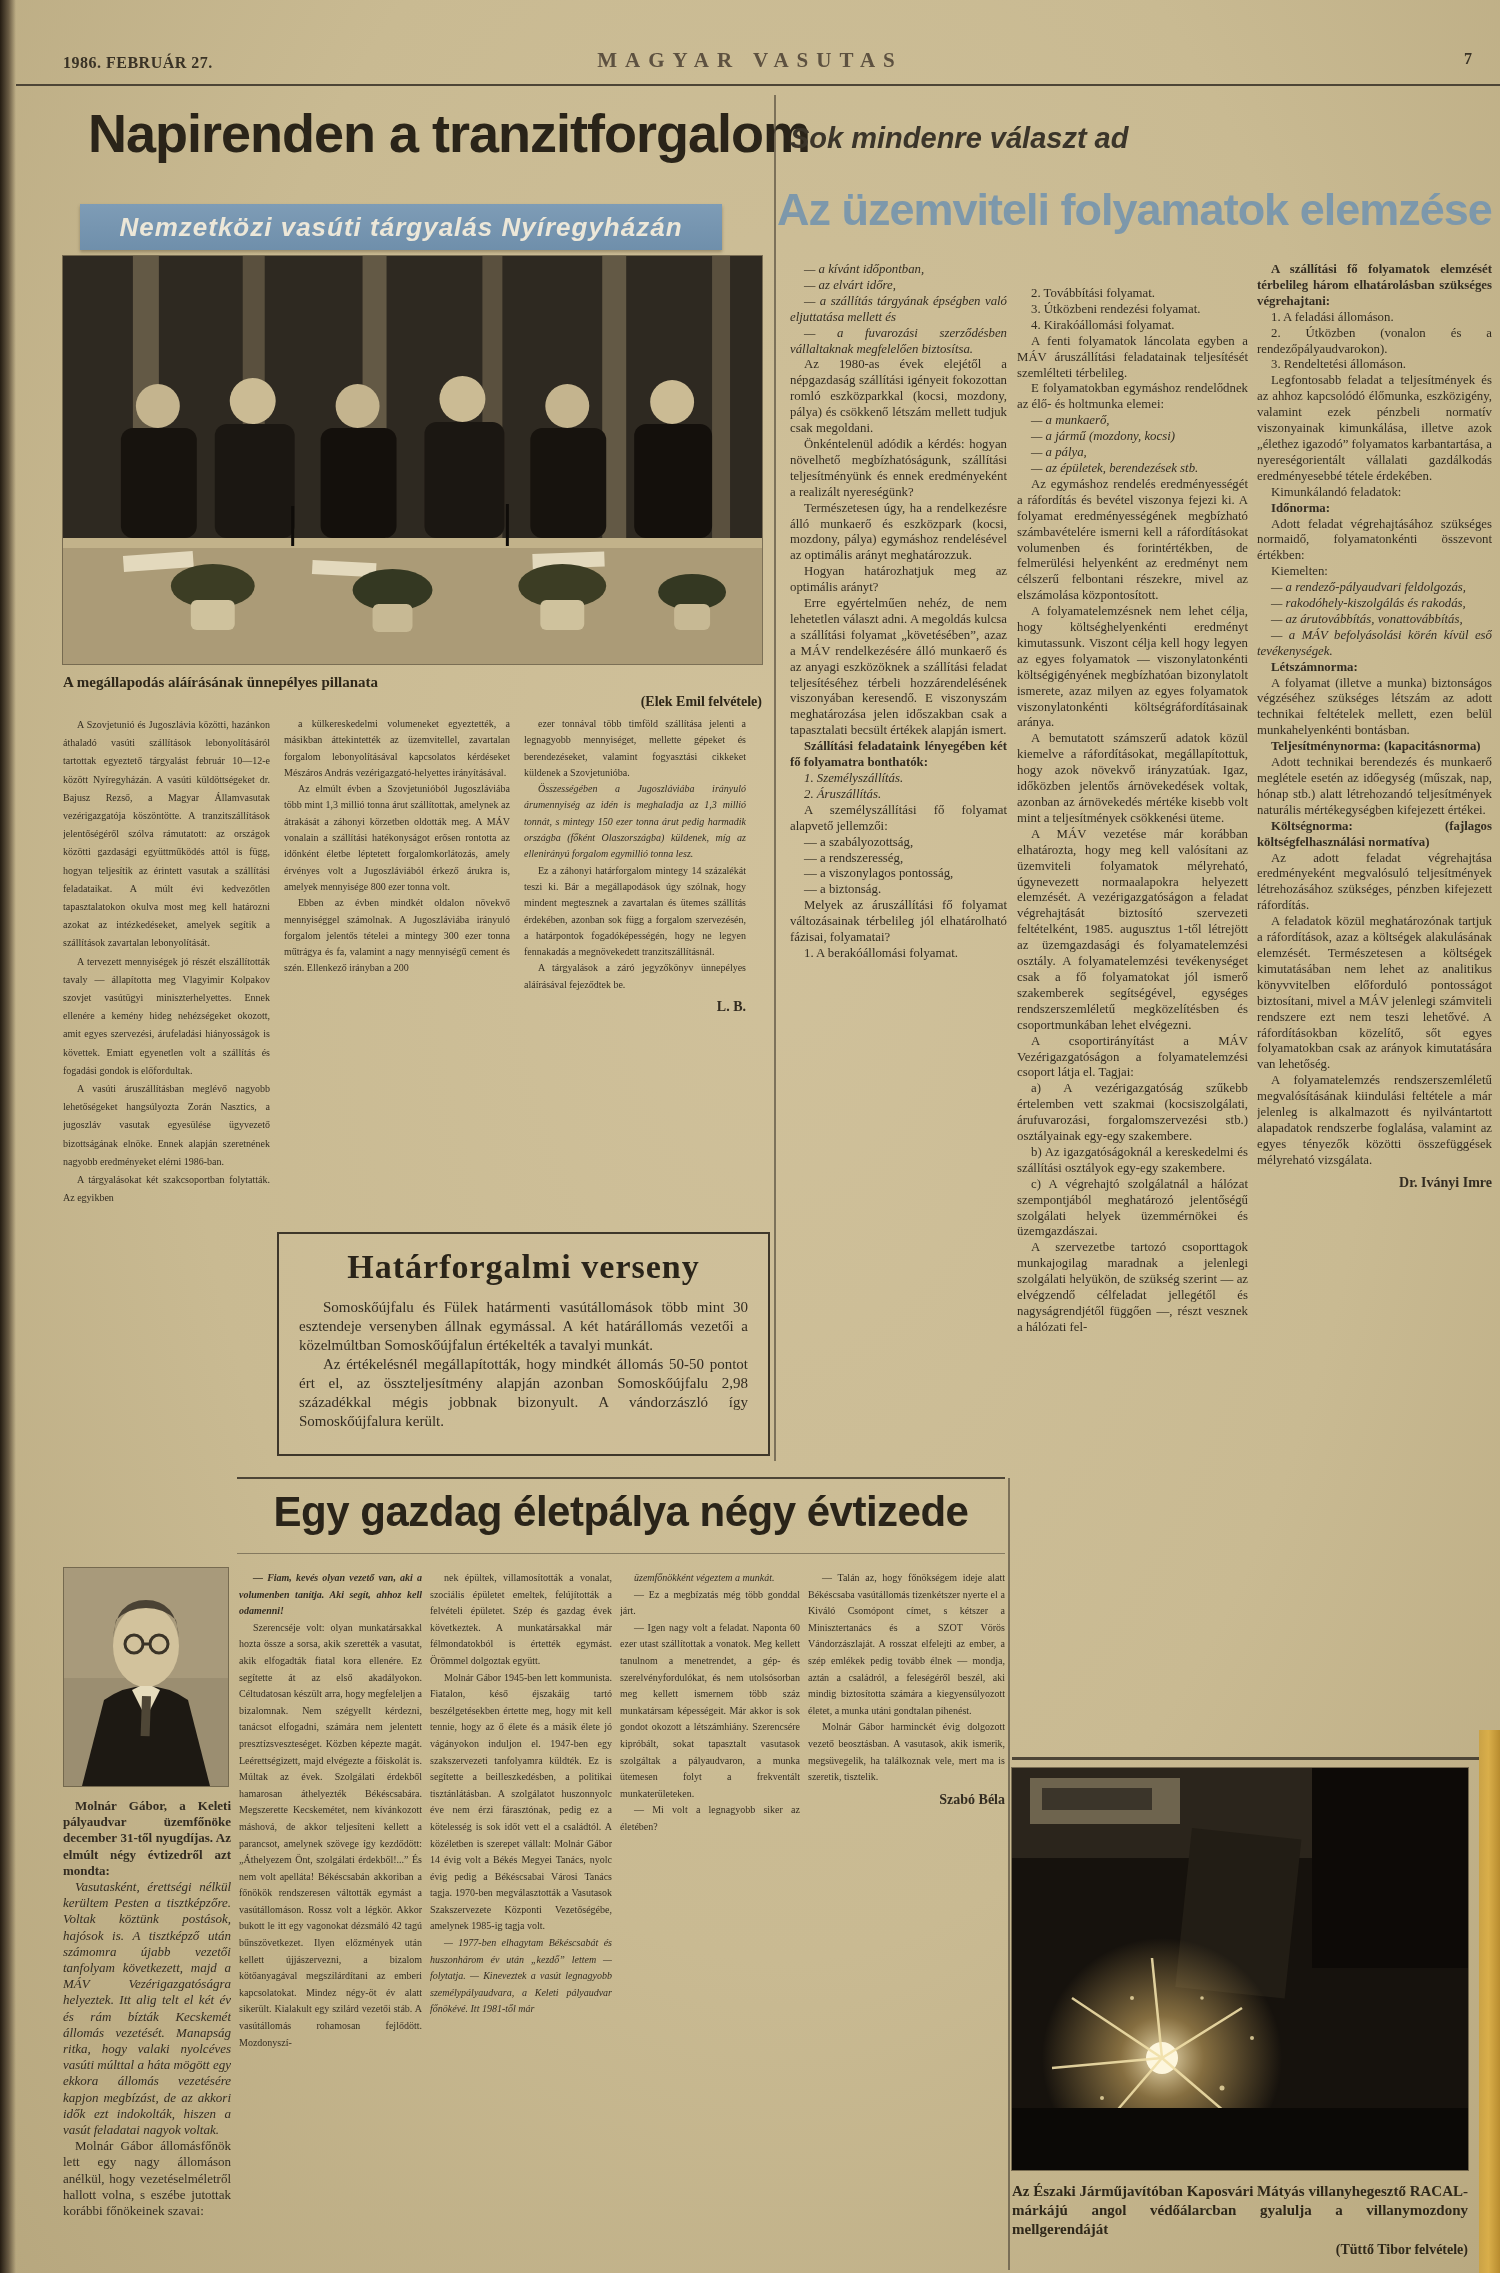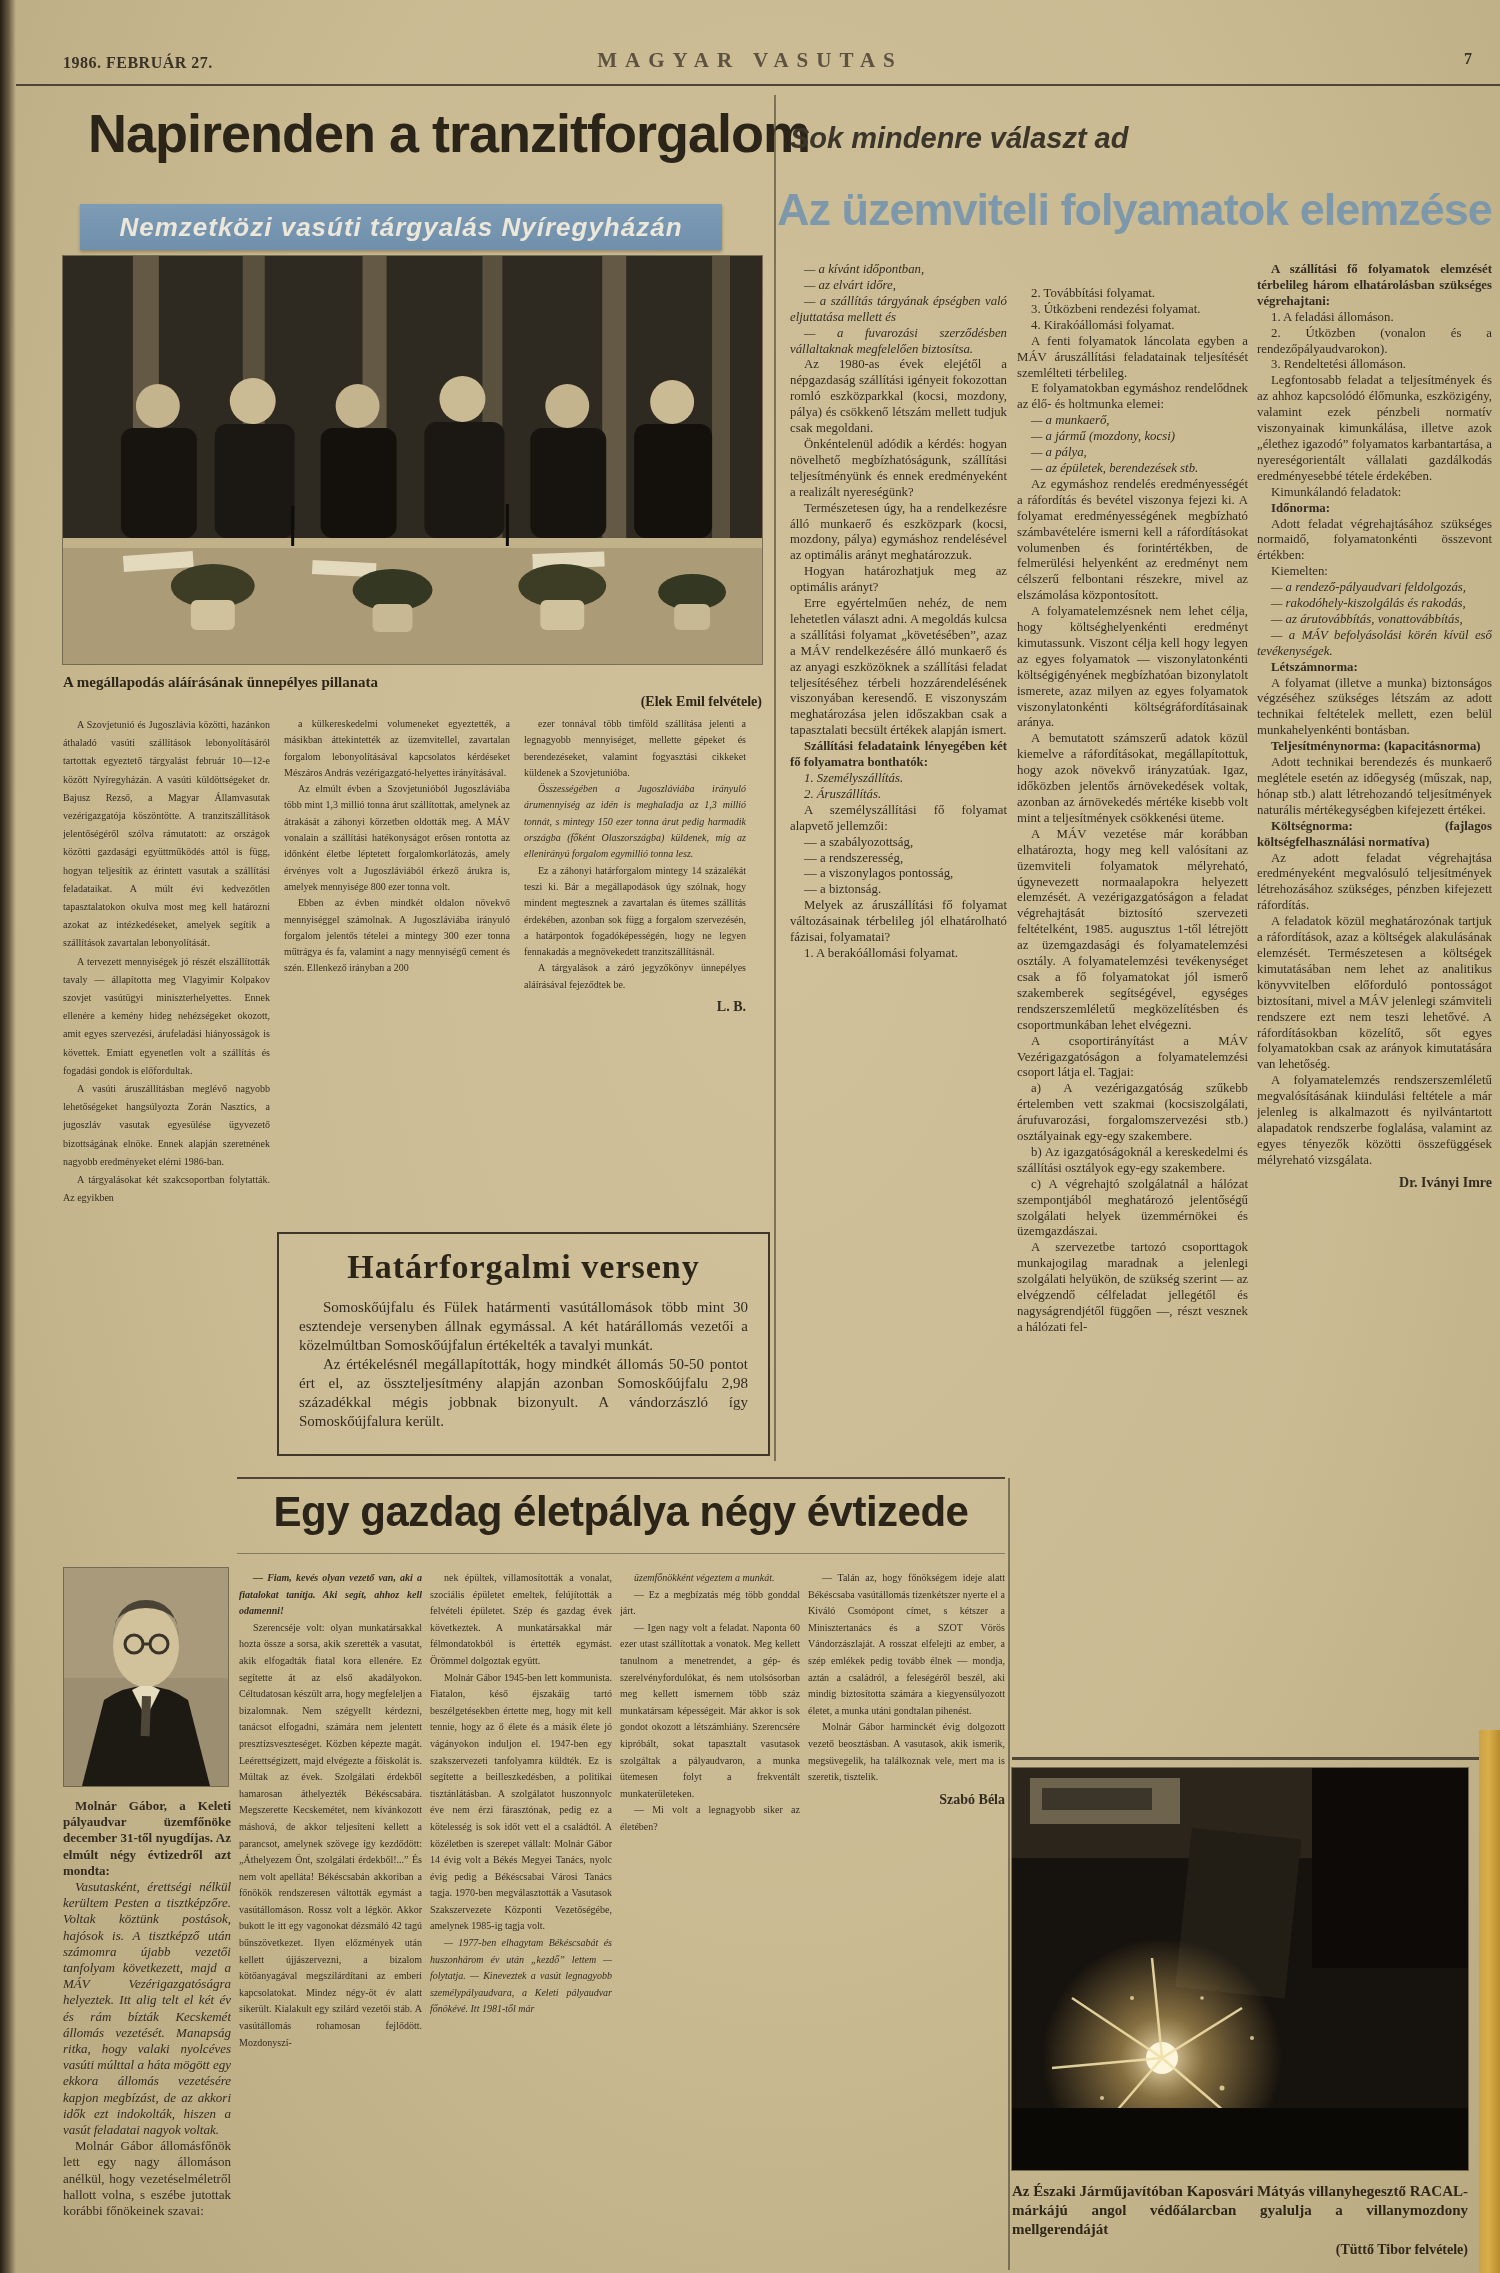--- a/index.html
+++ b/index.html
@@ -294,21 +294,21 @@
   </svg>
 </div>
 
 <div class="abs bio" style="left:63px;top:1798px;width:168px;height:470px;overflow:hidden;">
     <p class="b">Molnár Gábor, a Keleti pályaudvar üzemfőnöke december 31-től nyugdíjas. Az elmúlt négy évtizedről azt mondta:</p>
     <p class="i">Vasutasként, érettségi nélkül kerültem Pesten a tisztképzőre. Voltak köztünk postások, hajósok is. A tisztképző után számomra újabb vezetői tanfolyam következett, majd a MÁV Vezérigazgatóságra helyeztek. Itt alig telt el két év és rám bízták Kecskemét állomás vezetését. Manapság ritka, hogy valaki nyolcéves vasúti múlttal a háta mögött egy ekkora állomás vezetésére kapjon megbízást, de az akkori idők ezt indokolták, hiszen a vasút feladatai nagyok voltak.</p>
     <p>Molnár Gábor állomásfőnök lett egy nagy állomáson anélkül, hogy vezetéselméletről hallott volna, s eszébe jutottak korábbi főnökeinek szavai:</p>
   </div>
 
 <div class="abs cols" style="left:239px;top:1570px;width:183px;height:700px;overflow:hidden;line-height:16.6px;">
-    <p class="bi">— Fiam, kevés olyan vezető van, aki a fiatalokat tanítja. Aki segít, ahhoz kell odamenni!</p>
+    <p class="bi">— Fiam, kevés olyan vezető van, aki a volumenben tanítja. Aki segít, ahhoz kell odamenni!</p>
     <p>Szerencséje volt: olyan munkatársakkal hozta össze a sorsa, akik szerették a vasutat, akik elfogadták fiatal kora ellenére. Ez segítette át az első akadályokon. Céltudatosan készült arra, hogy megfeleljen a bizalomnak. Nem szégyellt kérdezni, tanácsot elfogadni, számára nem jelentett presztízsveszteséget. Közben képezte magát. Leérettségizett, majd elvégezte a főiskolát is. Múltak az évek. Szolgálati érdekből hamarosan áthelyezték Békéscsabára. Megszerette Kecskemétet, nem kívánkozott máshová, de akkor teljesíteni kellett a parancsot, amelynek szövege így kezdődött: „Áthelyezem Önt, szolgálati érdekből!...” És nem volt apelláta! Békéscsabán akkoriban a főnökök rendszeresen váltották egymást a vasútállomáson. Rossz volt a légkör. Akkor bukott le itt egy vagonokat dézsmáló 42 tagú bűnszövetkezet. Ilyen előzmények után kellett újjászervezni, a bizalom kötőanyagával megszilárdítani az emberi kapcsolatokat. Mindez négy-öt év alatt sikerült. Kialakult egy szilárd vezetői stáb. A vasútállomás rohamosan fejlődött. Mozdonyszí-</p>
   </div>
 <div class="abs cols" style="left:430px;top:1570px;width:182px;height:700px;overflow:hidden;line-height:16.6px;">
     <p>nek épültek, villamosították a vonalat, szociális épületet emeltek, felújították a felvételi épületet. Szép és gazdag évek következtek. A munkatársakkal már félmondatokból is értették egymást. Örömmel dolgoztak együtt.</p>
     <p>Molnár Gábor 1945-ben lett kommunista. Fiatalon, késő éjszakáig tartó beszélgetésekben értette meg, hogy mit kell tennie, hogy az ő élete és a másik élete jó vágányokon induljon el. 1947-ben egy szakszervezeti tanfolyamra küldték. Ez is segítette a beilleszkedésben, a politikai tisztánlátásban. A szolgálatot huszonnyolc éve nem érzi fárasztónak, pedig ez a kötelesség is sok időt vett el a családtól. A közéletben is szerepet vállalt: Molnár Gábor 14 évig volt a Békés Megyei Tanács, nyolc évig pedig a Békéscsabai Városi Tanács tagja. 1970-ben megválasztották a Vasutasok Szakszervezete Központi Vezetőségébe, amelynek 1985-ig tagja volt.</p>
     <p class="i">— 1977-ben elhagytam Békéscsabát és huszonhárom év után „kezdő” lettem — folytatja. — Kineveztek a vasút legnagyobb személypályaudvara, a Keleti pályaudvar főnökévé. Itt 1981-től már</p>
   </div>
 <div class="abs cols" style="left:620px;top:1570px;width:180px;height:700px;overflow:hidden;line-height:16.6px;">
     <p class="i">üzemfőnökként végeztem a munkát.</p>
     <p>— Ez a megbízatás még több gonddal járt.</p>

